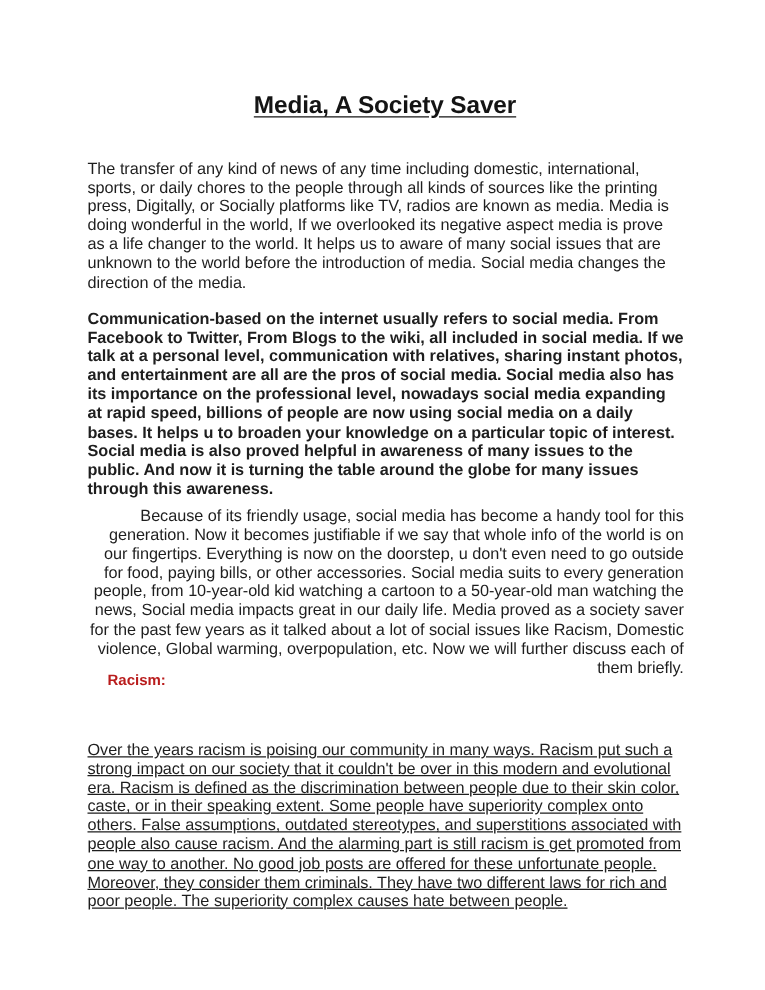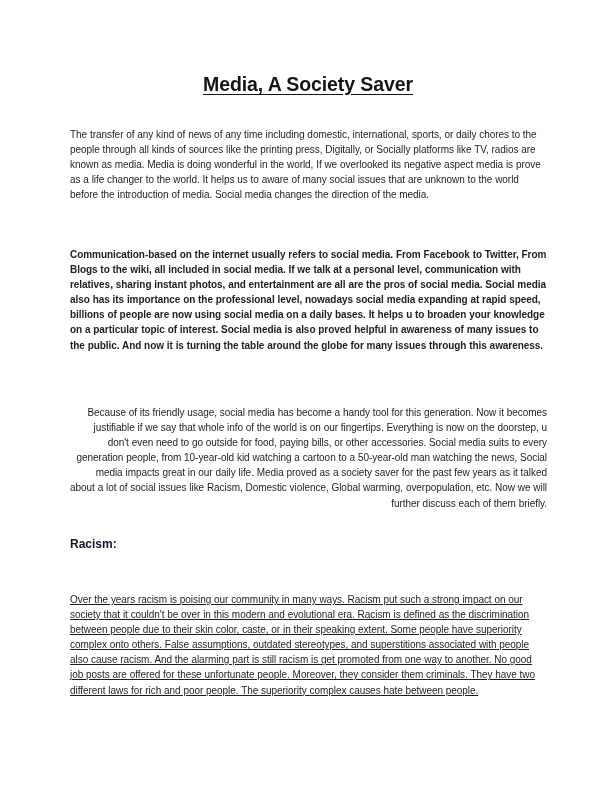--- a/index.html
+++ b/index.html
@@ -42,37 +42,37 @@
     left: 0;
     top: 72px;
     width: 476px;
     line-height: 24px;
     color: #141414;
   }
   .para {
     position: absolute;
     left: 0;
     width: 477px;
-    font-size: 10px;
+    font-size: 13px;
     line-height: 15.1px;
     text-align: left;
     letter-spacing: -0.05px;
     word-spacing: 0.1px;
     margin: 0;
     color: #1e1e1e;
   }
   .section-heading {
     position: absolute;
-    left: 0;
+    left: 16px;
     width: 477px;
     font-size: 12px;
     font-weight: bold;
     line-height: 15.1px;
     margin: 0;
-    color: #0f172a;
+    color: #b91c1c;
   }
   .p1 { top: 127px; }
   .p2 { top: 247px; font-weight: bold; }
   .p3 { top: 405px; text-align: right; }
   .h-racism { top: 537px; }
   .p4 { top: 592px; text-decoration: underline; }
 </style>
 </head>
 <body>
 

